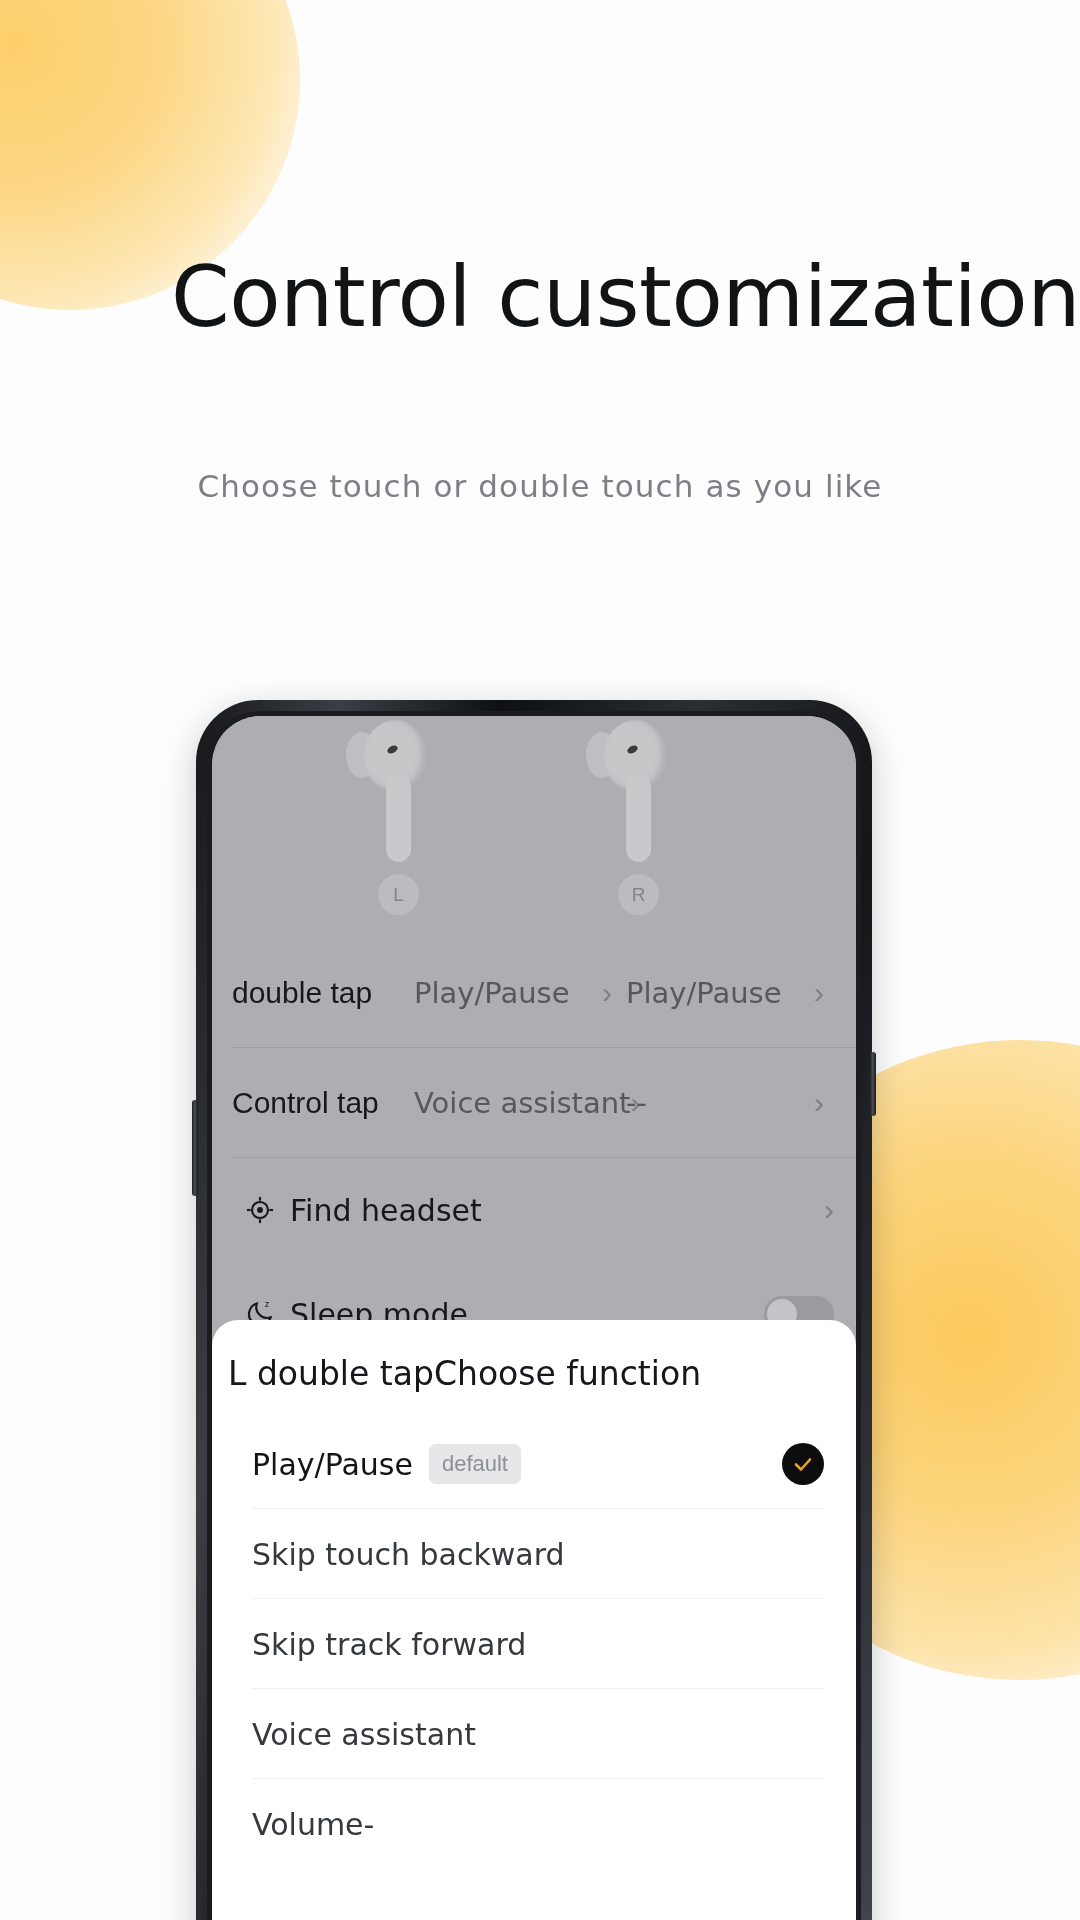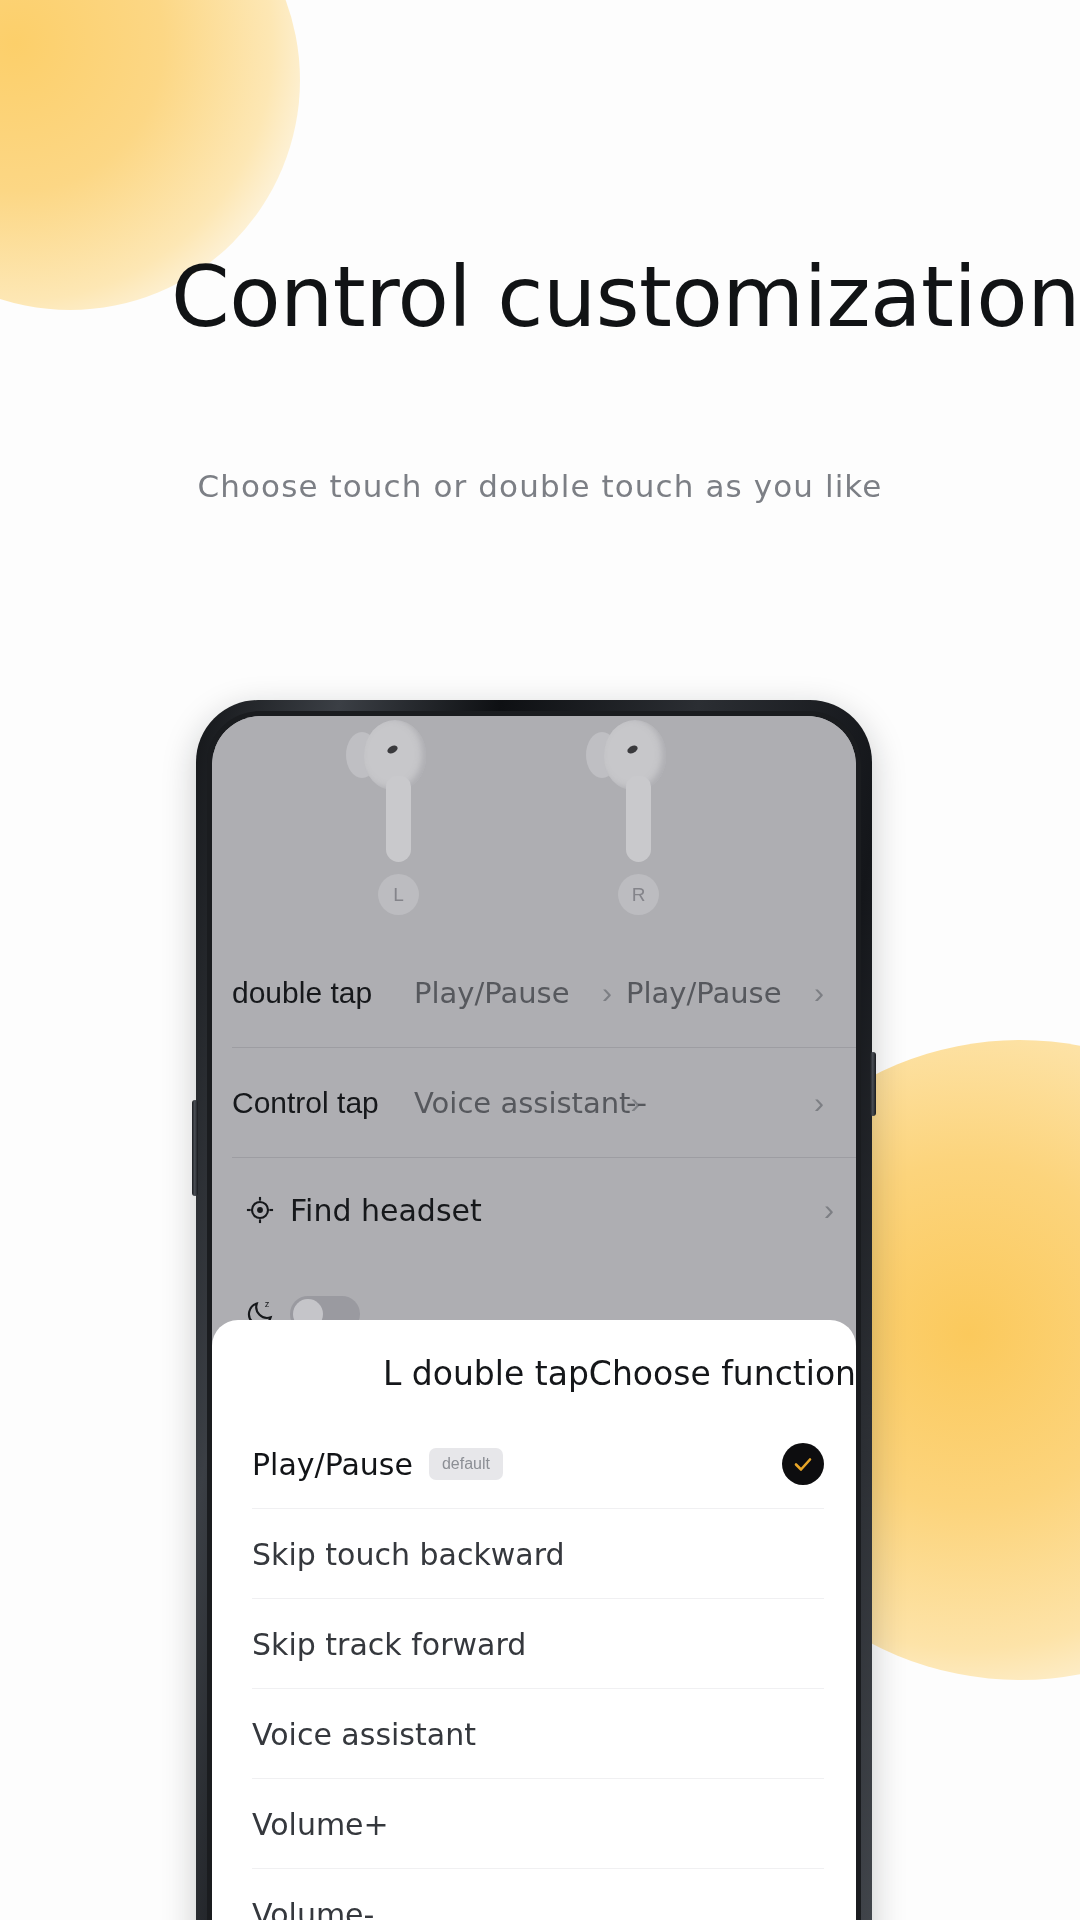--- a/index.html
+++ b/index.html
@@ -137,34 +137,34 @@
     border-radius:50%; background:#c5c5c9;
   }
 
   
   .sheet {
     position:absolute; left:0; right:0; top:604px; bottom:0;
     background:#ffffff; border-radius:26px 26px 0 0;
     z-index:5;
   }
   .sheet-title {
-    text-align:right; font-size:33px; color:#15171a;
-    padding:34px 0 26px 8px;
+    text-align:left; font-size:33px; color:#15171a;
+    padding:34px 0 26px 16px;
     font-family:"DejaVu Sans", sans-serif;
   }
   .opt {
     position:relative; height:90px;
     display:flex; align-items:center;
     padding:0 32px 0 40px;
   }
   .opt-label { font-size:30px; color:#35383d; font-family:"DejaVu Sans", sans-serif; }
   .opt-label.sel { color:#121417; }
   .opt-badge {
     margin-left:16px; background:#e7e7ea; color:#8c8f95;
-    font-size:16px; padding:7px 13px; border-radius:7px;
+    font-size:22px; padding:7px 13px; border-radius:7px;
     font-family:"Liberation Sans", sans-serif;
   }
   .opt-spacer { flex:1; }
   .check {
     width:42px; height:42px; border-radius:50%; background:#0d0d0f;
     display:flex; align-items:center; justify-content:center; flex:none;
   }
   .opt-sep { position:absolute; left:40px; right:32px; bottom:0; height:1px; background:#f0f0f2; }
 </style>
 </head>
@@ -247,20 +247,21 @@
 
             </div>
 
             <div class="row-simple">
               <span class="row-icon">
                 <svg width="32" height="32" viewBox="0 0 24 24" fill="none" stroke="#16181b" stroke-width="1.6">
                   <path d="M20 14.5A8.2 8.2 0 0 1 9.6 4.2a8.3 8.3 0 1 0 10.4 10.3z"></path>
                   <text x="15.5" y="6.6" font-size="7" fill="#16181b" stroke="none" font-family="Liberation Sans, sans-serif">z</text>
                 </svg>
               </span>
+              <span class="row-label">Sleep mode</span>
               <span class="toggle">
                 <span class="knob"></span>
               </span>
             </div>
 
           </div>
 
           <div class="sheet">
             <div class="sheet-title">L double tapChoose function</div>
 
@@ -284,24 +285,20 @@
             <div class="opt">
               <span class="opt-label">Skip track forward</span>
               <div class="opt-sep"></div>
             </div>
 
             <div class="opt">
               <span class="opt-label">Voice assistant</span>
               <div class="opt-sep"></div>
             </div>
 
-            <div class="opt">
-              <span class="opt-label">Volume+</span>
-              <div class="opt-sep"></div>
-            </div>
 
             <div class="opt">
               <span class="opt-label">Volume-</span>
             </div>
           </div>
 
         </div>
       </div>
     </div>
   </div>

